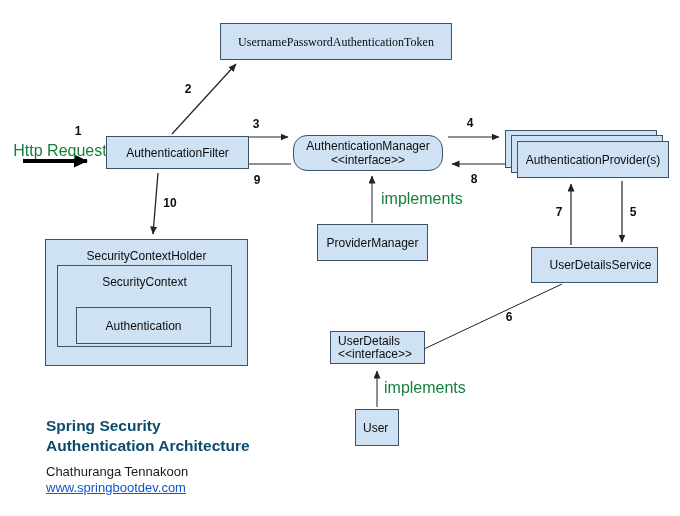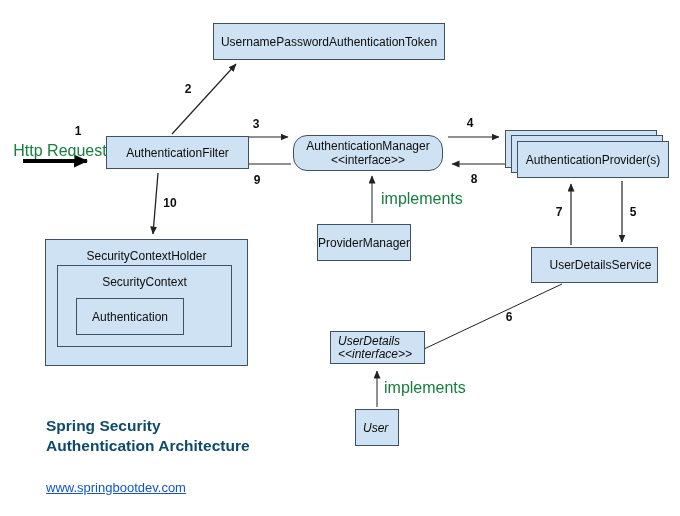--- a/index.html
+++ b/index.html
@@ -7,21 +7,21 @@
     position:relative; width:680px; height:516px; background:#ffffff;
     font-family:"Liberation Sans", sans-serif; overflow:hidden;
   }
   .node {
     position:absolute; box-sizing:border-box;
     background:#cfe2f3; border:1px solid #3d5266;
     display:flex; flex-direction:column; align-items:center; justify-content:center;
     font-size:12px; color:#0d0d0d; text-align:center; line-height:14px;
   }
   .node.container-box { justify-content:flex-start; }
-  .node.left-align { align-items:flex-start; text-align:left; padding-left:7px;font-style:italic; }
+  .node.left-align { align-items:flex-start; text-align:left; padding-left:7px; }
   .holder-label { margin-top:9px; }
   svg.wires { position:absolute; left:0; top:0; pointer-events:none; }
   .step {
     position:absolute; transform:translate(-50%,-50%);
     font-size:12px; font-weight:bold; color:#0d0d0d; white-space:nowrap;
   }
   .freetext {
     position:absolute; font-size:16px; color:#15803d; white-space:nowrap;
   }
   .http-label { transform:translate(-50%,-50%); }
@@ -68,50 +68,50 @@
 
     <line x1="622" y1="181" x2="622" y2="242" stroke="#222222" stroke-width="1.2" marker-end="url(#arr)"></line>
 
     <line x1="571" y1="245" x2="571" y2="184" stroke="#222222" stroke-width="1.2" marker-end="url(#arr)"></line>
 
     <line x1="424" y1="349" x2="562" y2="284" stroke="#222222" stroke-width="1"></line>
 
     <line x1="377" y1="407" x2="377" y2="371" stroke="#222222" stroke-width="1" marker-end="url(#arr)"></line>
   </svg>
 
-  <div class="node" style="left:213px; top:23px; width:232px; height:37px;">
+  <div class="node" style="left:220px; top:23px; width:232px; height:37px;font-family:Liberation Serif, serif;">
     <span>UsernamePasswordAuthenticationToken</span>
   </div>
 
   <div class="node" style="left:106px; top:136px; width:143px; height:33px;">
     <span>AuthenticationFilter</span>
   </div>
 
   <div class="node" style="left:293px; top:135px; width:150px; height:36px;border-radius:14px;">
     <span>AuthenticationManager</span>
     <span>&lt;&lt;interface&gt;&gt;</span>
   </div>
 
   <div class="node" style="left:505px; top:130px; width:152px; height:38px;"></div>
   <div class="node" style="left:511px; top:135px; width:152px; height:38px;"></div>
   <div class="node" style="left:517px; top:141px; width:152px; height:37px;">
     <span>AuthenticationProvider(s)</span>
   </div>
 
-  <div class="node" style="left:317px; top:224px; width:94px; height:37px;">
+  <div class="node" style="left:317px; top:224px; width:111px; height:37px;">
     <span>ProviderManager</span>
   </div>
 
   <div class="node container-box" style="left:45px; top:239px; width:203px; height:127px;">
     <span class="holder-label">SecurityContextHolder</span>
   </div>
   <div class="node container-box" style="left:57px; top:265px; width:175px; height:82px;">
     <span class="holder-label">SecurityContext</span>
   </div>
-  <div class="node" style="left:76px; top:298px; width:108px; height:37px;">
+  <div class="node" style="left:76px; top:307px; width:135px; height:37px;">
     <span>Authentication</span>
   </div>
 
   <div class="node" style="left:531px; top:247px; width:127px; height:36px;padding-left:12px;">
     <span>UserDetailsService</span>
   </div>
 
   <div class="node left-align" style="left:330px; top:331px; width:95px; height:33px; line-height:13px;">
     <span>UserDetails</span>
     <span>&lt;&lt;interface&gt;&gt;</span>
@@ -133,15 +133,16 @@
   <span class="step" style="left:170px; top:203px;">10</span>
 
   <span class="freetext http-label" style="left:60px; top:151px;">Http Request</span>
   <span class="freetext" style="left:381px; top:190px;">implements</span>
   <span class="freetext" style="left:384px; top:379px;">implements</span>
 
   <div class="footer-title">
     <div>Spring Security</div>
     <div>Authentication Architecture</div>
   </div>
+  <div class="footer-author">Chathuranga Tennakoon</div>
   <a class="footer-link">www.springbootdev.com</a>
 
 </div>
 
 </body></html>

